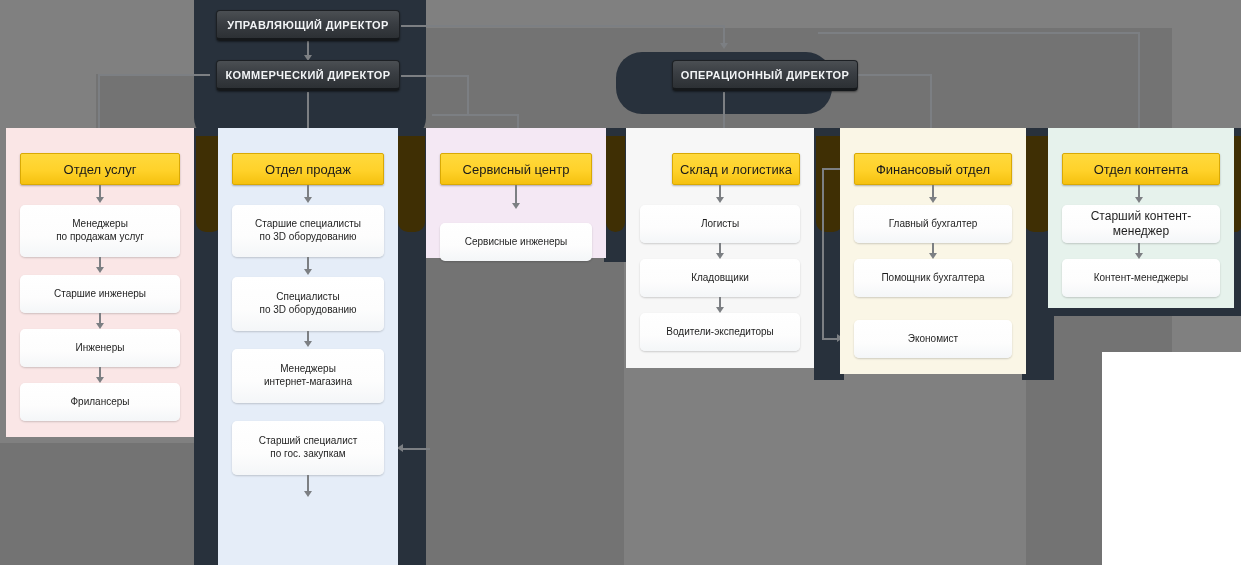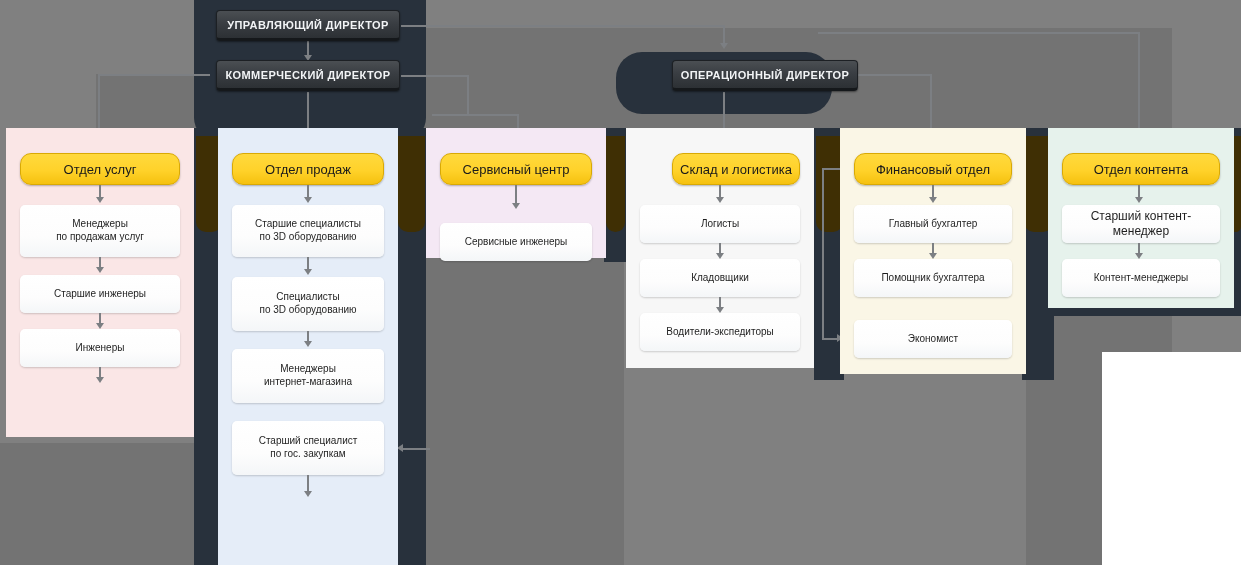--- a/index.html
+++ b/index.html
@@ -64,21 +64,21 @@
   }
 
   
   .col { position:absolute; padding:0; }
   .col-inner { position:relative; width:100%; height:100%; }
 
   .dept-head {
     position:absolute;
     left:14px; right:14px;
     height:32px;
-    border-radius:11px;
+    border-radius:2px;
     background: linear-gradient(to bottom, #ffd93d 0%, #ffd22a 55%, #f5c10f 100%);
     border:1px solid #d9a904;
     color:#1a1a1a;
     font-size:13px;
     display:flex; align-items:center; justify-content:center;
     text-align:center;
     box-shadow:0 1px 2px rgba(0,0,0,.28);
   }
   .node {
     position:absolute;
@@ -182,20 +182,23 @@
       </div>
       <div class="node" style="top:77px; height:52px;">
         <span>Менеджеры<br>по продажам услуг</span>
       </div>
       <div class="node" style="top:147px; height:38px;">
         <span>Старшие инженеры</span>
       </div>
       <div class="node" style="top:201px; height:38px;">
         <span>Инженеры</span>
       </div>
+      <div class="node" style="top:255px; height:38px;">
+        <span>Фрилансеры</span>
+      </div>
       <div class="ln ln-v" style="left:93px; top:57px; height:14px;"></div>
       <div class="arrow-d" style="left:90px; top:69px;"></div>
       <div class="ln ln-v" style="left:93px; top:129px; height:12px;"></div>
       <div class="arrow-d" style="left:90px; top:139px;"></div>
       <div class="ln ln-v" style="left:93px; top:185px; height:12px;"></div>
       <div class="arrow-d" style="left:90px; top:195px;"></div>
       <div class="ln ln-v" style="left:93px; top:239px; height:12px;"></div>
       <div class="arrow-d" style="left:90px; top:249px;"></div>
     </div>
   </div>

